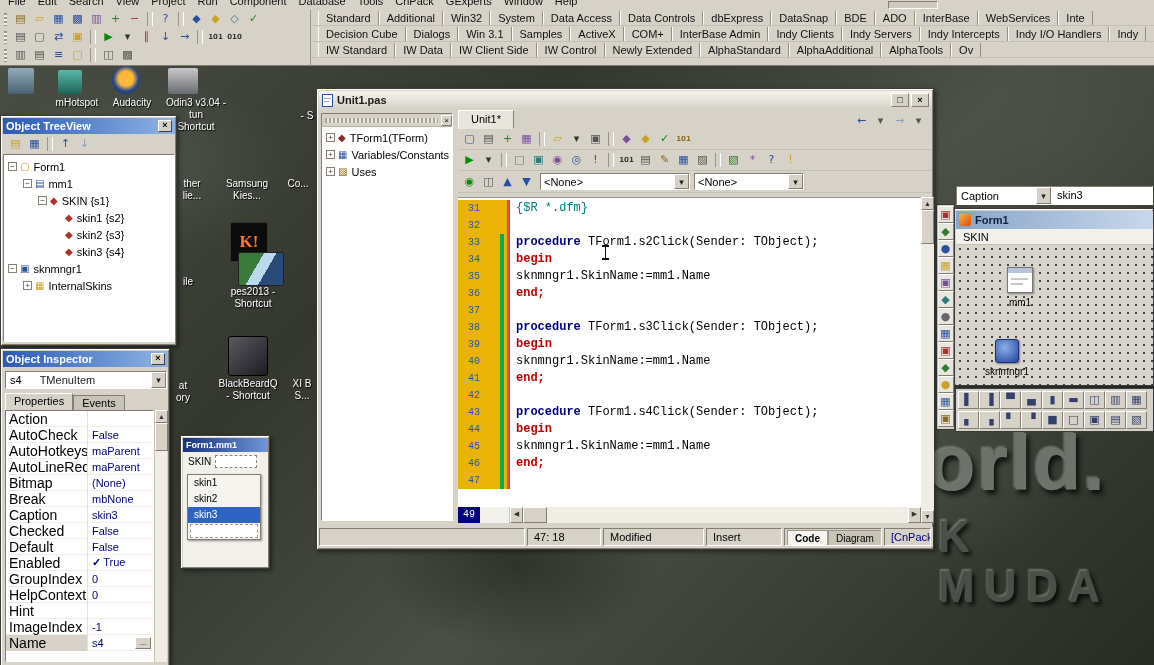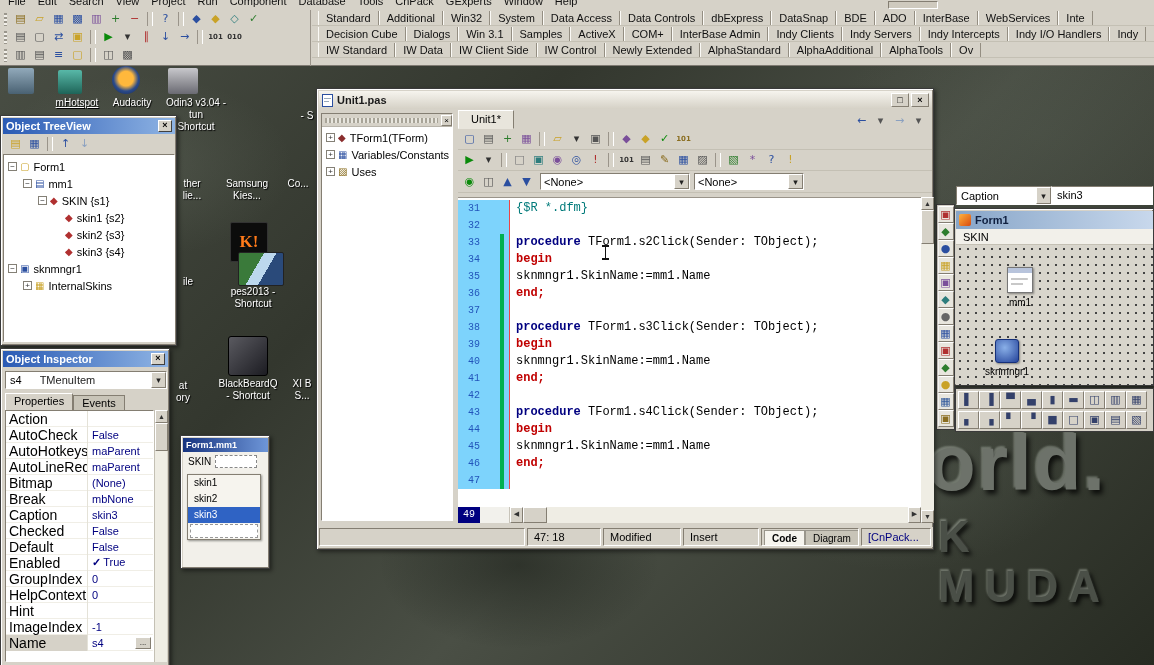--- a/index.html
+++ b/index.html
@@ -106,41 +106,41 @@
 #ed-splitter{position:absolute;left:136px;top:24px;width:5px;height:408px;background:#d6d2c8}
 #ed-tabrow{position:absolute;left:141px;top:20px;width:474px;height:20px;display:flex;align-items:flex-end}
 #ed-tab{height:19px;padding:2px 12px 0;background:#e8e5dc;border:1px solid;border-color:#fff #847e72 transparent #fff;font-size:11px}
 #ed-nav{margin-left:auto;display:flex;align-items:center;padding-right:4px}
 .edbar{position:absolute;left:141px;width:474px;height:21px;display:flex;align-items:center;background:#d6d2c8;border-bottom:1px solid #c4c0b4;padding-left:2px}
 .ed-dd{display:flex;align-items:center;background:#fff;border:1px solid;border-color:#847e72 #fff #fff #847e72;height:17px;font-size:11px;padding-left:3px;margin-left:4px}
 #ed-dd1{width:150px}
 #ed-dd2{width:110px}
 #code-wrap{position:absolute;left:141px;top:108px;width:463px;height:310px;background:#fff;border-top:1px solid #9a948a;overflow:hidden;padding-top:2px}
 .codeline{display:flex;height:17px;font-family:"Liberation Mono","DejaVu Sans Mono",monospace;font-size:12px;line-height:17px;white-space:pre}
-.gut{width:52px;flex:0 0 52px;background:#7dd3fc;border-right:1px solid #ef4444;position:relative}
+.gut{width:52px;flex:0 0 52px;background:#eab308;border-right:3px solid #ef4444;position:relative}
 .lnum{position:absolute;left:0;top:0;width:22px;text-align:right;color:#2255bb;font-size:10px;line-height:17px}
 .chbar{position:absolute;left:42px;top:0;width:4px;height:17px;background:#00b050}
 .ltext{padding-left:6px}
 .c-kw{color:#000080;font-weight:bold}
 .c-dir{color:#007a7a}
 .c-red{color:#c00000;font-weight:bold}
 .c-pl{color:#000}
 #vscroll{position:absolute;left:604px;top:108px;width:13px;height:326px;background:#efede4;display:flex;flex-direction:column}
 #vscroll .sb-thumb{height:34px}
 #vscroll .spacer{flex:1}
 #bstrip{position:absolute;left:141px;top:418px;width:463px;height:16px;display:flex}
 #cur-gutter{width:22px;flex:0 0 22px;background:#000080;color:#fff;font-size:10px;line-height:16px;text-align:center;font-family:"Liberation Mono",monospace}
 #gutter-fill{width:30px;flex:0 0 30px;background:#f2f1ec;border-right:1px solid #c8c4ba}
 #hscroll{flex:1;background:#efede4;display:flex;align-items:stretch}
 #hscroll .sb-btn{height:16px}
 #hscroll .h-thumb{width:24px;background:#d6d2c8;border:1px solid;border-color:#fff #847e72 #847e72 #fff}
 #hscroll .spacer{flex:1}
 #statusbar{position:absolute;left:2px;top:438px;width:614px;height:20px;display:flex;align-items:center;background:#d6d2c8}
 .scell{height:18px;line-height:16px;border:1px solid;border-color:#847e72 #fff #fff #847e72;margin-right:2px;padding:0 6px;font-size:11px;color:#000;white-space:nowrap;overflow:hidden}
-#sc-0{width:206px}#sc-pos{width:74px}#sc-mod{width:78px}#sc-ins{width:76px}#sc-tabs{width:98px;display:flex;align-items:center;padding:0 2px}#sc-cn{flex:1;color:#000080}
+#sc-0{width:206px}#sc-pos{width:74px}#sc-mod{width:101px}#sc-ins{width:76px}#sc-tabs{width:98px;display:flex;align-items:center;padding:0 2px}#sc-cn{flex:1;color:#000080}
 .stab{padding:0 7px;font-size:10px;border:1px solid #9a968c;border-bottom:none;background:#c8c4b8;height:15px;line-height:15px}
 .stab.active{background:#f6f4ee;font-weight:bold}
 #ibeam{position:absolute;left:284px;top:156px;width:9px;height:15px;z-index:9;
  background-image:linear-gradient(#111,#111),linear-gradient(#111,#111),linear-gradient(#111,#111);
  background-size:7px 2px,1px 100%,7px 2px;background-position:center top,center center,center bottom;background-repeat:no-repeat}
 
 #caption-row{position:absolute;left:956px;top:186px;width:198px;height:19px;z-index:2;display:flex}
 #caption-combo{width:96px;height:19px;display:flex;align-items:center;padding-left:4px;background:#fff;border:1px solid;border-color:#847e72 #fff #fff #847e72;font-size:11px}
 #caption-field{width:101px;height:19px;background:#fff;border:1px solid;border-color:#847e72 #fff #fff #847e72;border-left:none;padding:2px 0 0 5px;font-size:11px;color:#000}
 #form1-window{left:953px;top:208px;width:201px;height:178px;z-index:2}
@@ -170,21 +170,21 @@
   <div class="dicon" id="audacity-icon"></div>
   <div class="dicon" id="odin-icon"></div>
   <div class="dicon" id="kies-icon">
       <span>K!</span>
     </div>
   <div class="dicon" id="pes-icon"></div>
   <div class="dicon" id="blackbeard-icon"></div>
   <div id="wp-text1">orld.</div>
   <div id="wp-text2">K MUDA</div>
 <div class="desk-label" style="left: 14px; top: 97px; width: 48px; margin-top: 44px;">ecycle Bin</div>
-    <div class="desk-label" style="left: 50px; top: 97px; width: 54px; text-decoration: underline;">mHotspot</div>
+    <div class="desk-label" style="left: 50px; top: 97px; width: 54px;">mHotspot</div>
     <div class="desk-label" style="left: 106px; top: 97px; width: 52px;">Audacity</div>
     <div class="desk-label" style="left: 158px; top: 97px; width: 76px;">Odin3 v3.04 - tun
 Shortcut</div>
     <div class="desk-label" style="left: 296px; top: 110px; width: 22px;">- S</div>
     <div class="desk-label" style="left: 176px; top: 178px; width: 32px;">ther
 lie...</div>
     <div class="desk-label" style="left: 218px; top: 178px; width: 58px;">Samsung
 Kies...</div>
     <div class="desk-label" style="left: 282px; top: 178px; width: 32px;">Co...</div>
     <div class="desk-label" style="left: 178px; top: 276px; width: 20px;">ile</div>

